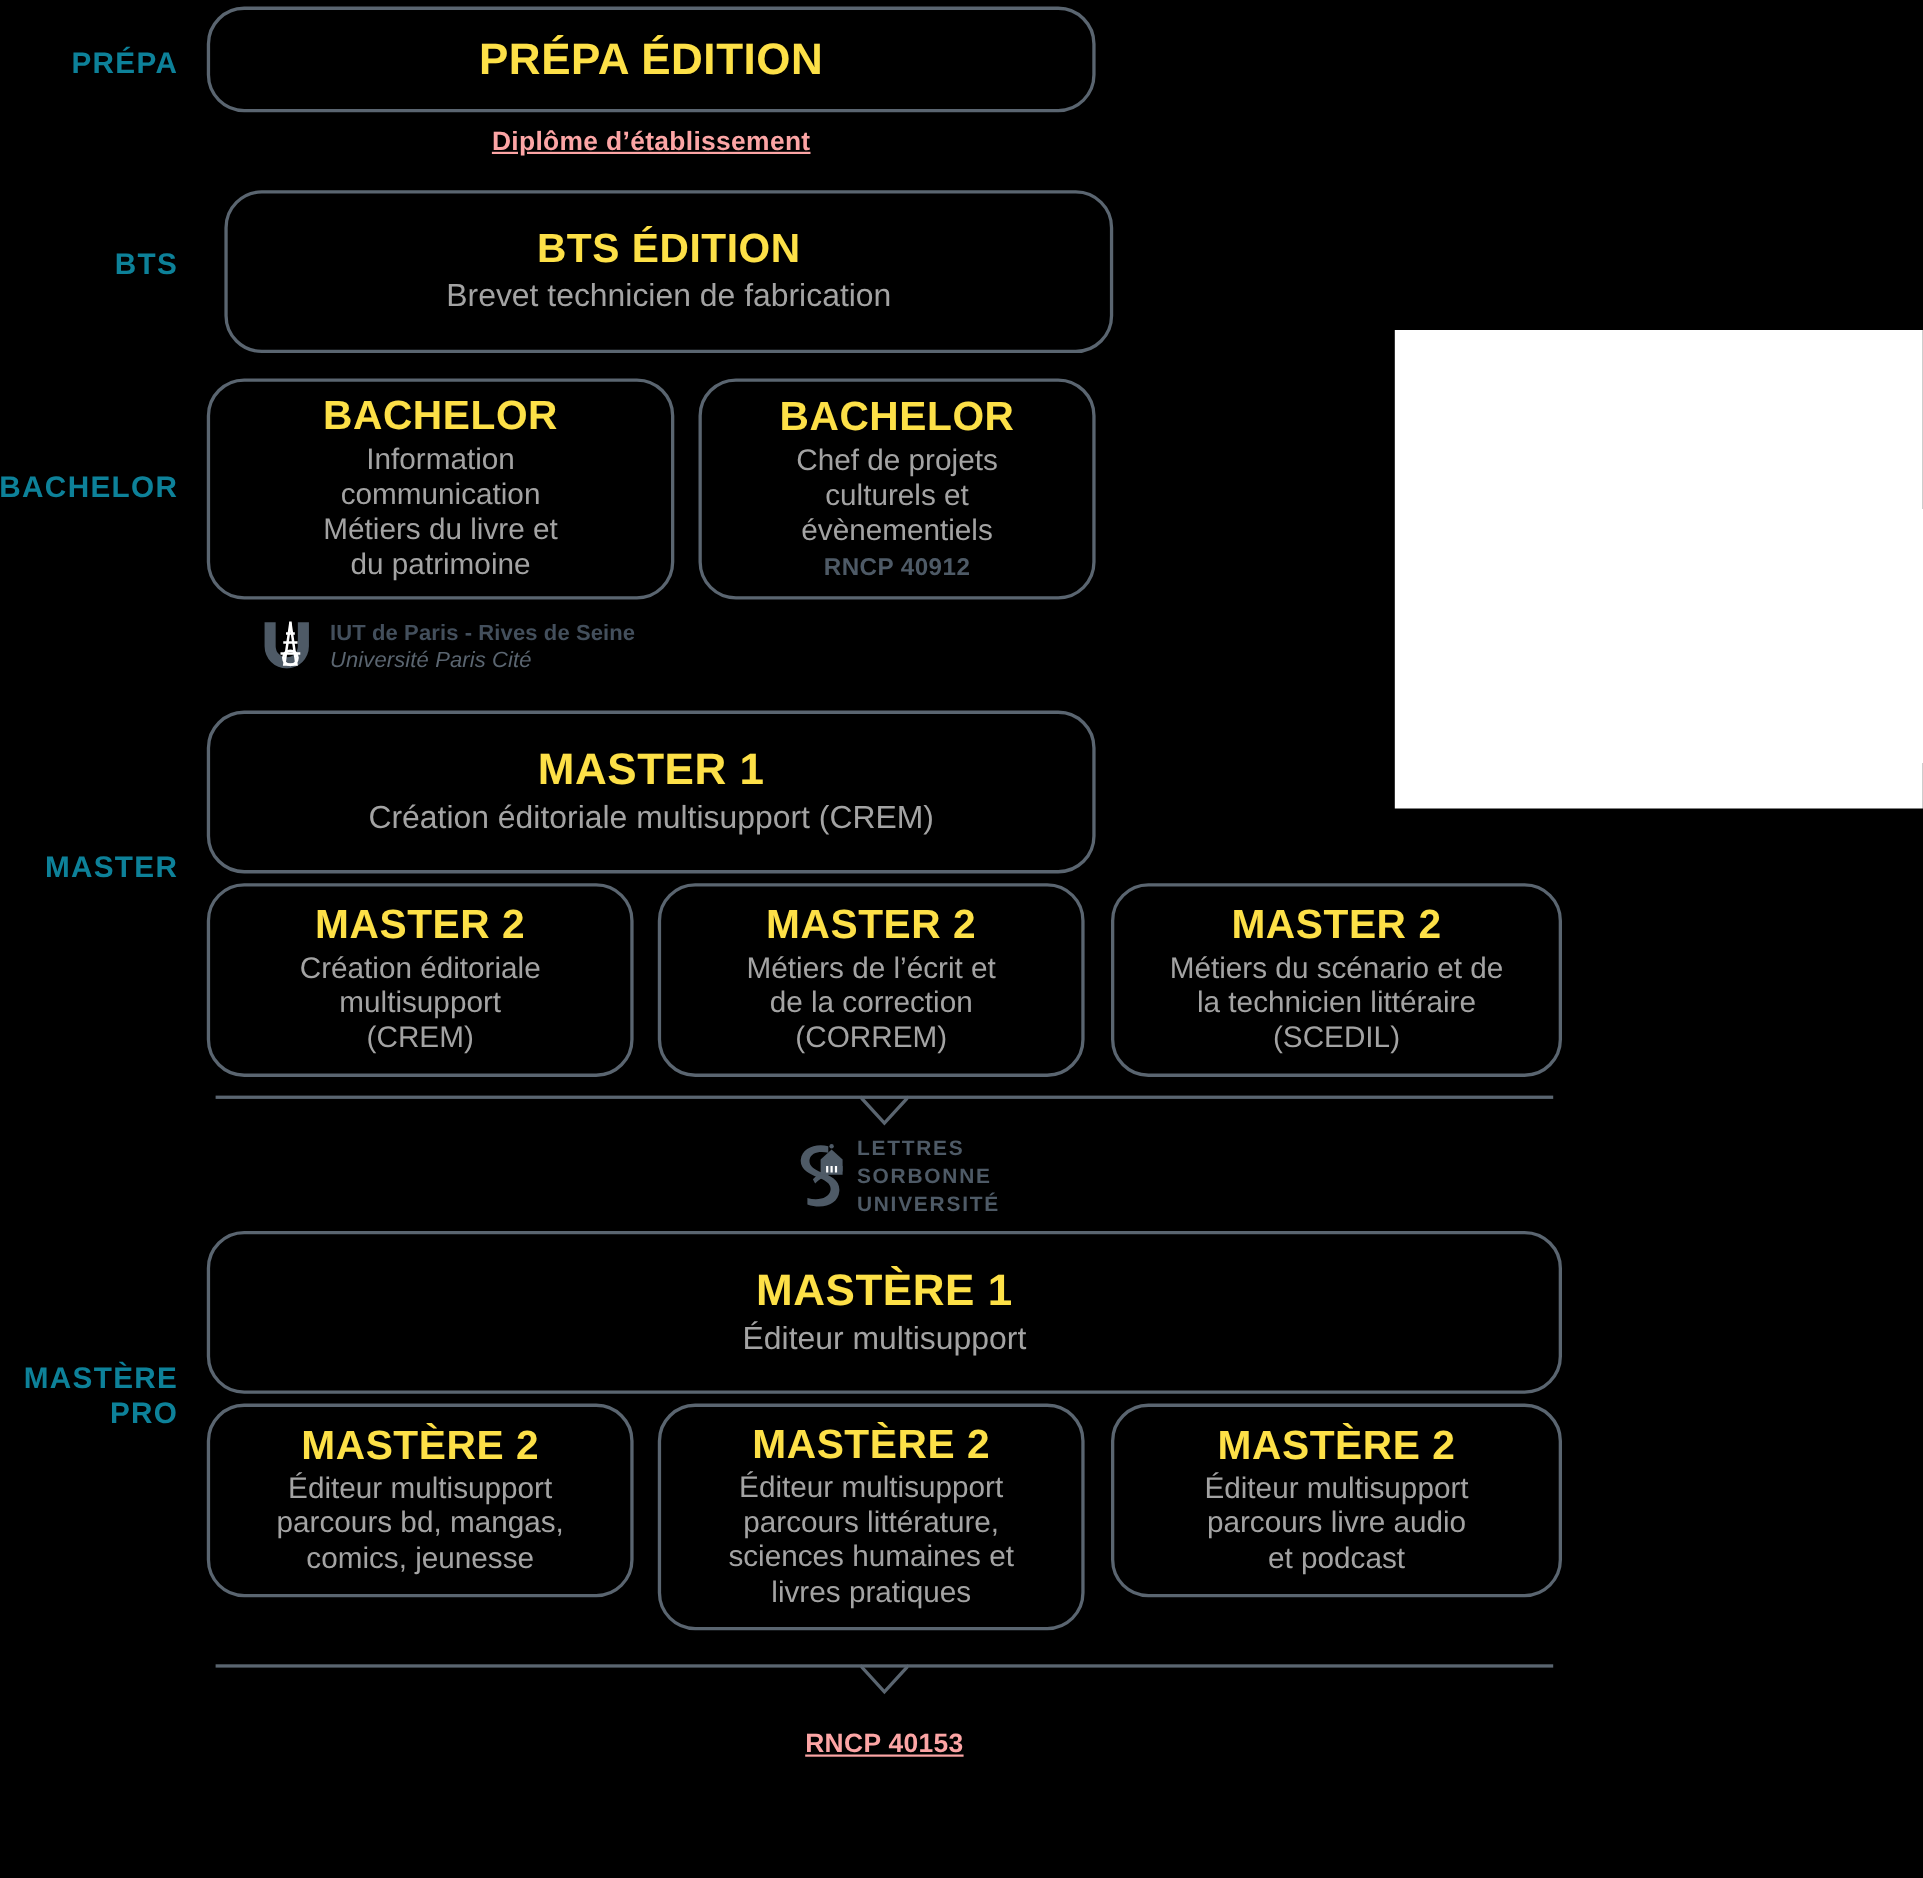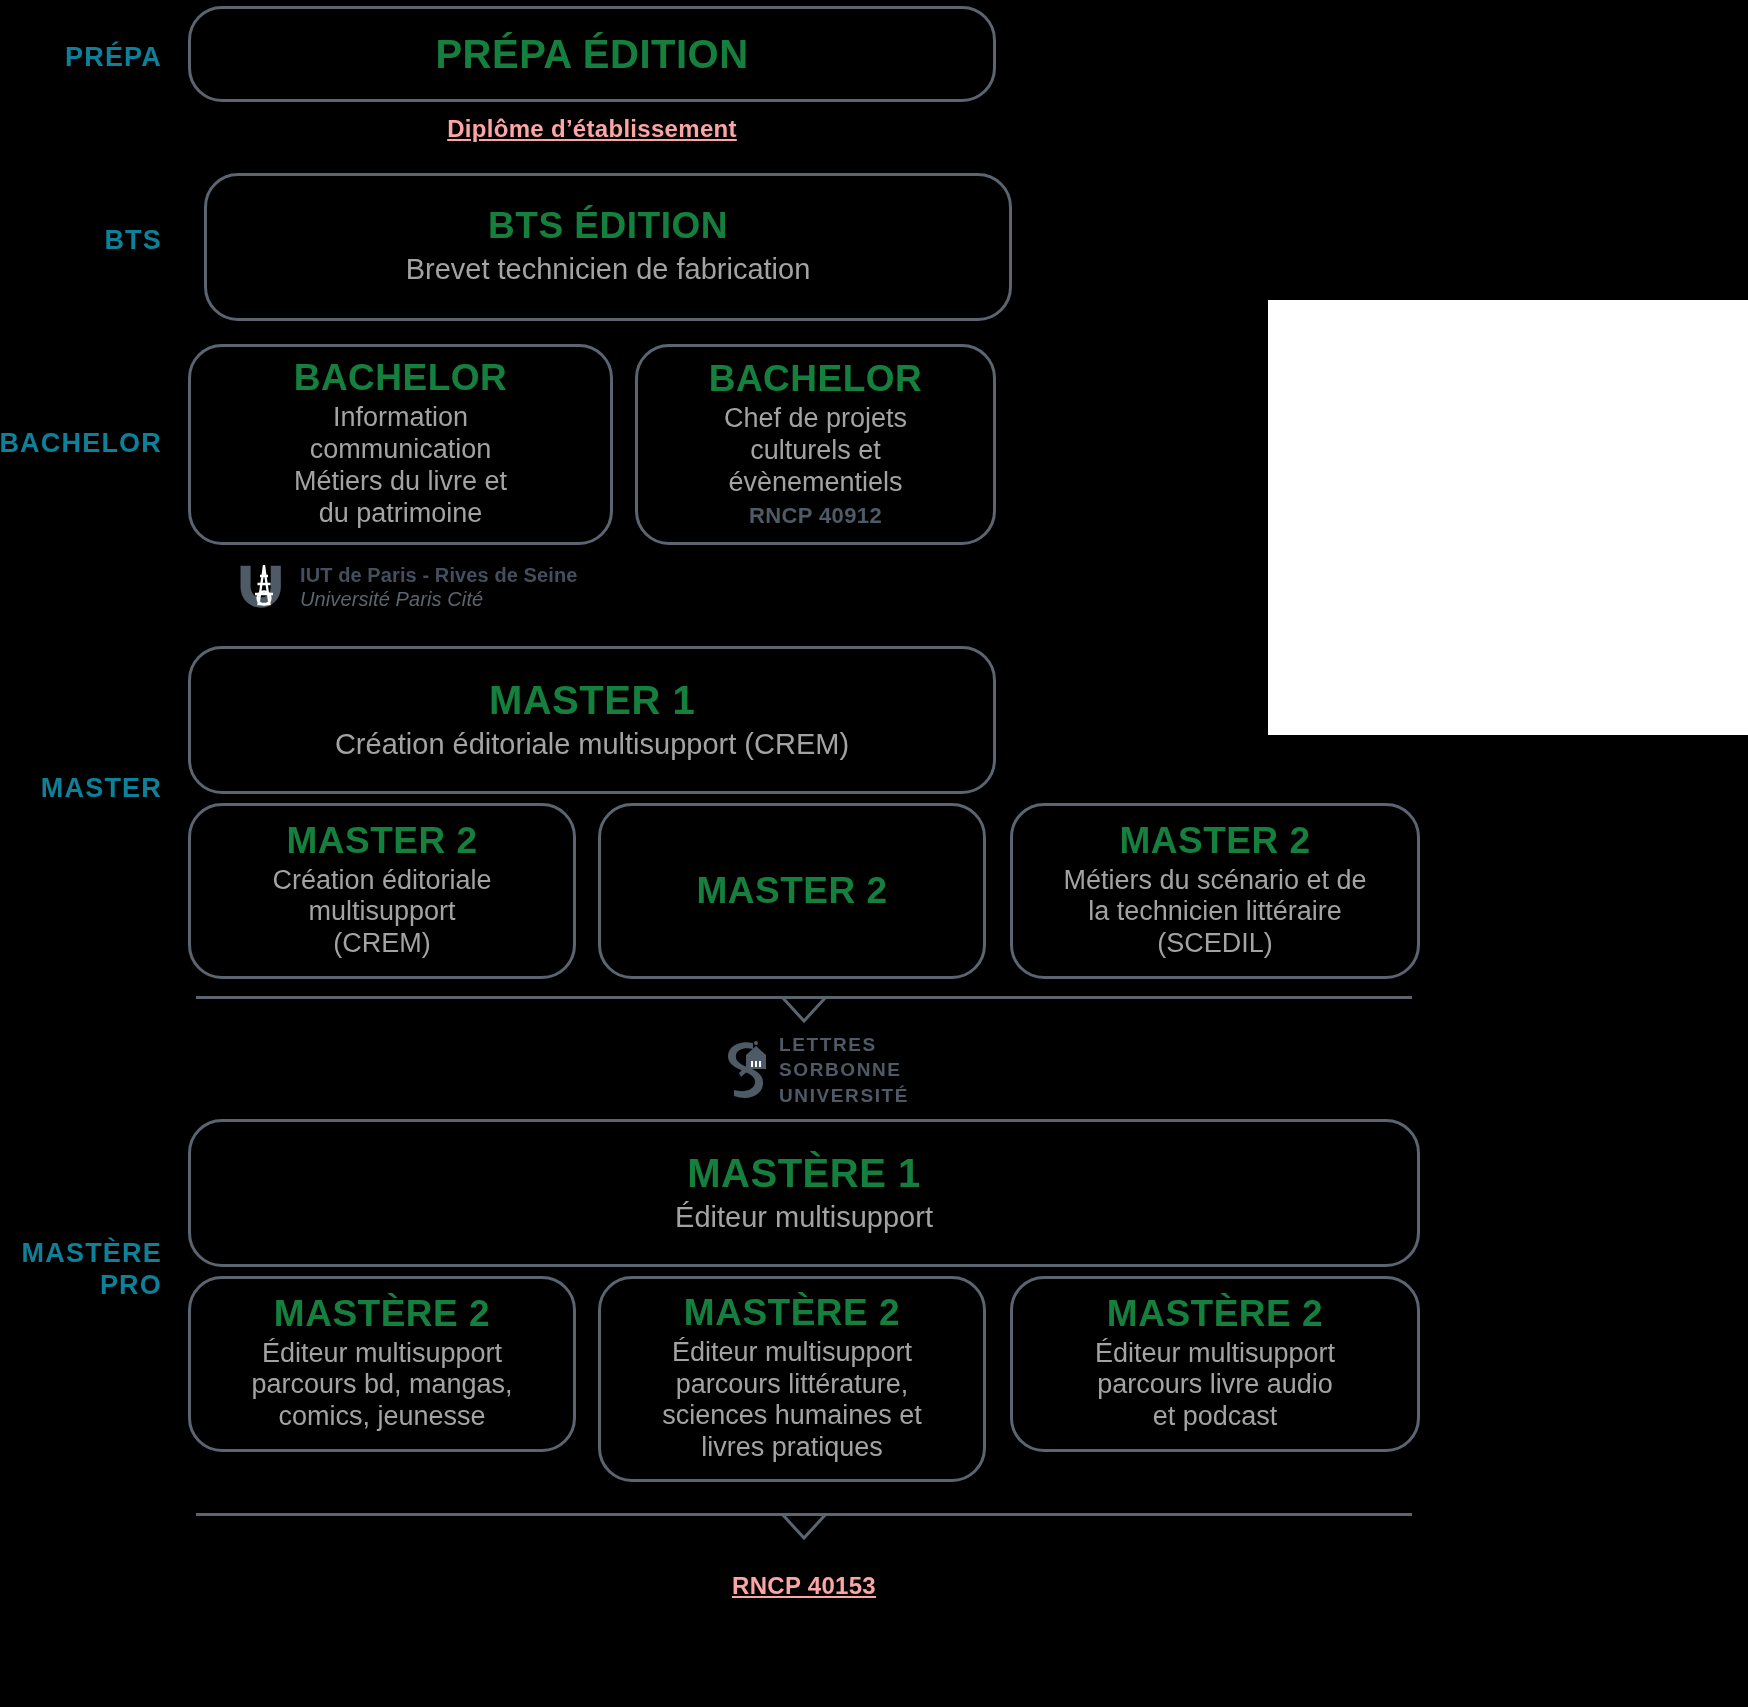--- a/index.html
+++ b/index.html
@@ -20,21 +20,21 @@
     font-stretch:condensed;
   }
 
   .box{
     position:absolute;box-sizing:border-box;
     border:3px solid #5a6570;border-radius:34px;
     display:flex;flex-direction:column;align-items:center;justify-content:center;
     text-align:center;background:transparent;
   }
   .b-title{
-    color:#15803d;font-weight:700;letter-spacing:.5px;line-height:1.05;
+    color:#fde047;font-weight:700;letter-spacing:.5px;line-height:1.05;
     font-stretch:condensed;
   }
   .b-sub{
     color:#a3a3a3;font-weight:400;line-height:1.18;
   }
   .b-code{
     color:#4e5a66;font-weight:700;font-size:22px;letter-spacing:.4px;margin-top:4px;
   }
 
   
@@ -125,20 +125,23 @@
 
   <div class="box" style="left:188px;top:803px;width:388px;height:176px;">
     <div class="b-title t37">MASTER 2</div>
     <div class="b-sub s27" style="white-space:pre-line;margin-top:4px;">Création éditoriale
 multisupport
 (CREM)</div>
   </div>
 
   <div class="box" style="left:598px;top:803px;width:388px;height:176px;">
     <div class="b-title t37">MASTER 2</div>
+    <div class="b-sub s27" style="white-space:pre-line;margin-top:4px;">Métiers de l’écrit et
+de la correction
+(CORREM)</div>
   </div>
 
   <div class="box" style="left:1010px;top:803px;width:410px;height:176px;">
     <div class="b-title t37">MASTER 2</div>
     <div class="b-sub s27" style="white-space:pre-line;margin-top:4px;">Métiers du scénario et de
 la technicien littéraire
 (SCEDIL)</div>
   </div>
 
   <div class="connector" style="left:196px;top:996px;width:1216px;height:30px;">

